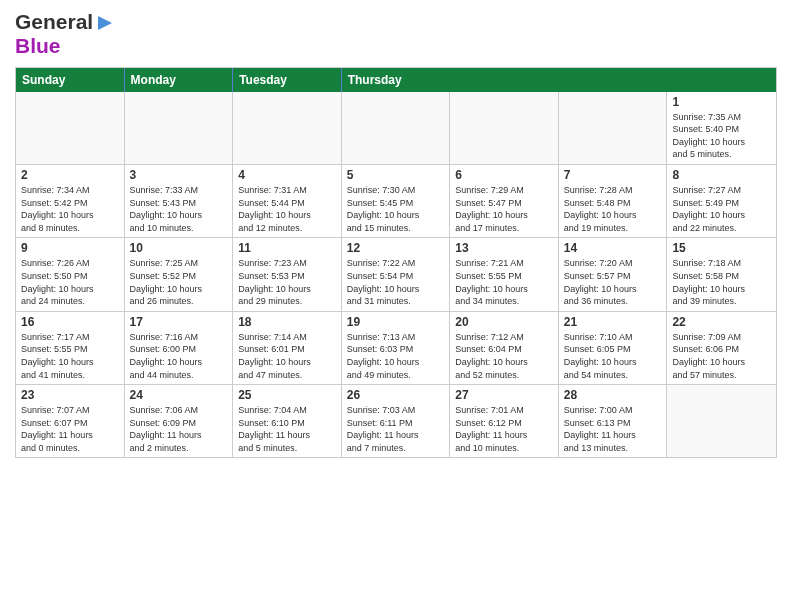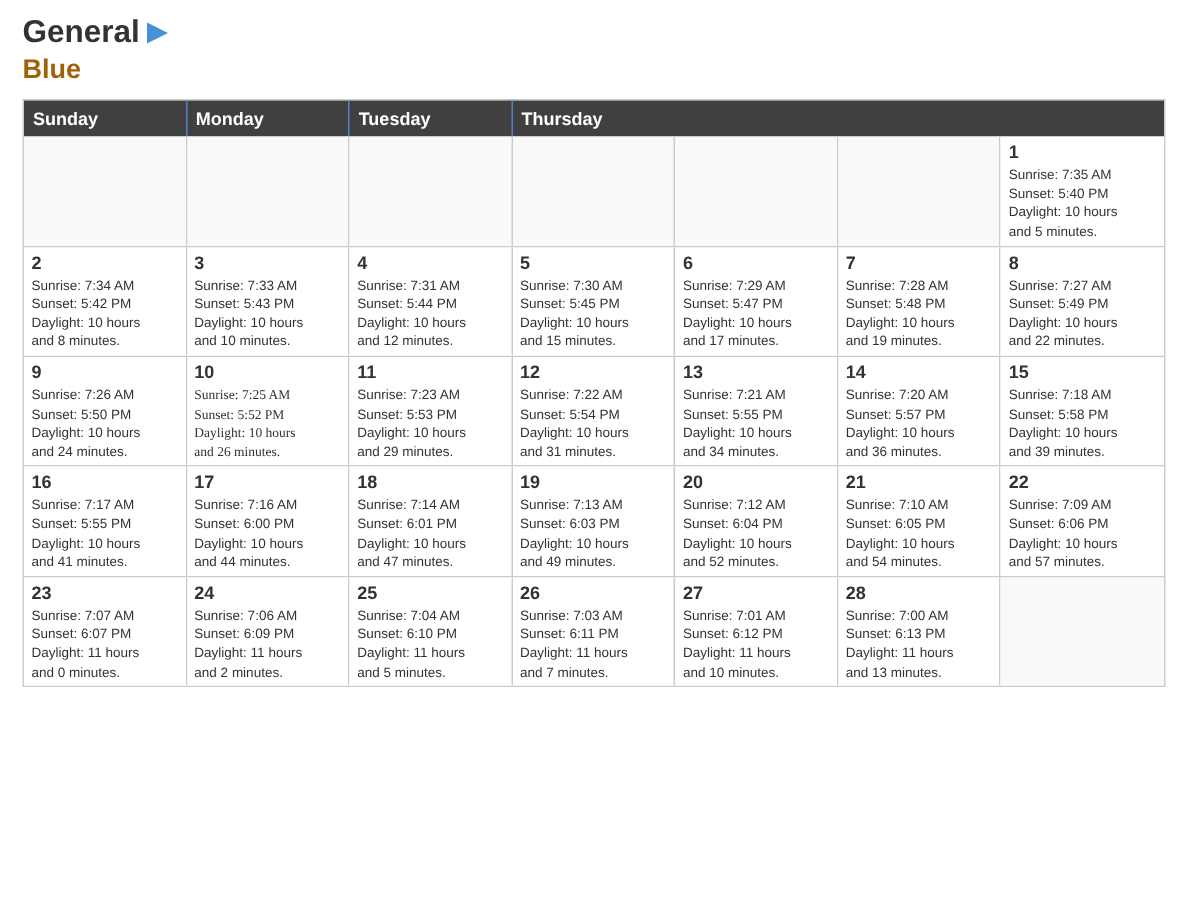--- a/index.html
+++ b/index.html
@@ -41,21 +41,21 @@
     }
     .calendar {
       flex: 1;
       display: flex;
       flex-direction: column;
       border: 1px solid #ccc;
     }
     .cal-header {
       display: grid;
       grid-template-columns: repeat(7, 1fr);
-      background: #404040;
+      background: #15803d;
     }
     .cal-header-cell {
       color: white;
       font-size: 12px;
       font-weight: bold;
       padding: 5px 6px;
       border-right: 1px solid #5580cc;
     }
     .cal-header-cell:last-child { border-right: none; }
     .cal-body {
@@ -96,21 +96,21 @@
 <body>
 
 <div class="page">
   <div class="header">
     <div class="logo">
       <div style="display:flex;align-items:center;">
         <div style="font-size:21px;font-weight:bold;color:#333;line-height:1.15;">
           <span style="color:#333;">General</span><svg width="22" height="22" viewBox="0 0 22 22" style="vertical-align:middle;margin:0 1px;">
               <polygon points="4,18 18,11 4,4" fill="#4a90d9"></polygon>
             </svg><br>
-          <span style="color:#a16207;font-size:18px;">Blue</span>
+          <span style="color:#a21caf;font-size:21px;">Blue</span>
         </div>
       </div>
     </div>
     <div class="title-block">
       <div class="month-title"></div>
       <div class="location-title"></div>
     </div>
   </div>
 
   <div class="calendar">
@@ -190,21 +190,21 @@
         <div class="cal-row">
           <div class="cal-cell">
             <span class="day-num">9</span>
             <div class="info" style="white-space: pre-line;">Sunrise: 7:26 AM
 Sunset: 5:50 PM
 Daylight: 10 hours
 and 24 minutes.</div>
           </div>
           <div class="cal-cell">
             <span class="day-num">10</span>
-            <div class="info" style="white-space: pre-line; font-family: Liberation Serif, serif;">Sunrise: 7:25 AM
+            <div class="info" style="white-space: pre-line;">Sunrise: 7:25 AM
 Sunset: 5:52 PM
 Daylight: 10 hours
 and 26 minutes.</div>
           </div>
           <div class="cal-cell">
             <span class="day-num">11</span>
             <div class="info" style="white-space: pre-line;">Sunrise: 7:23 AM
 Sunset: 5:53 PM
 Daylight: 10 hours
 and 29 minutes.</div>

